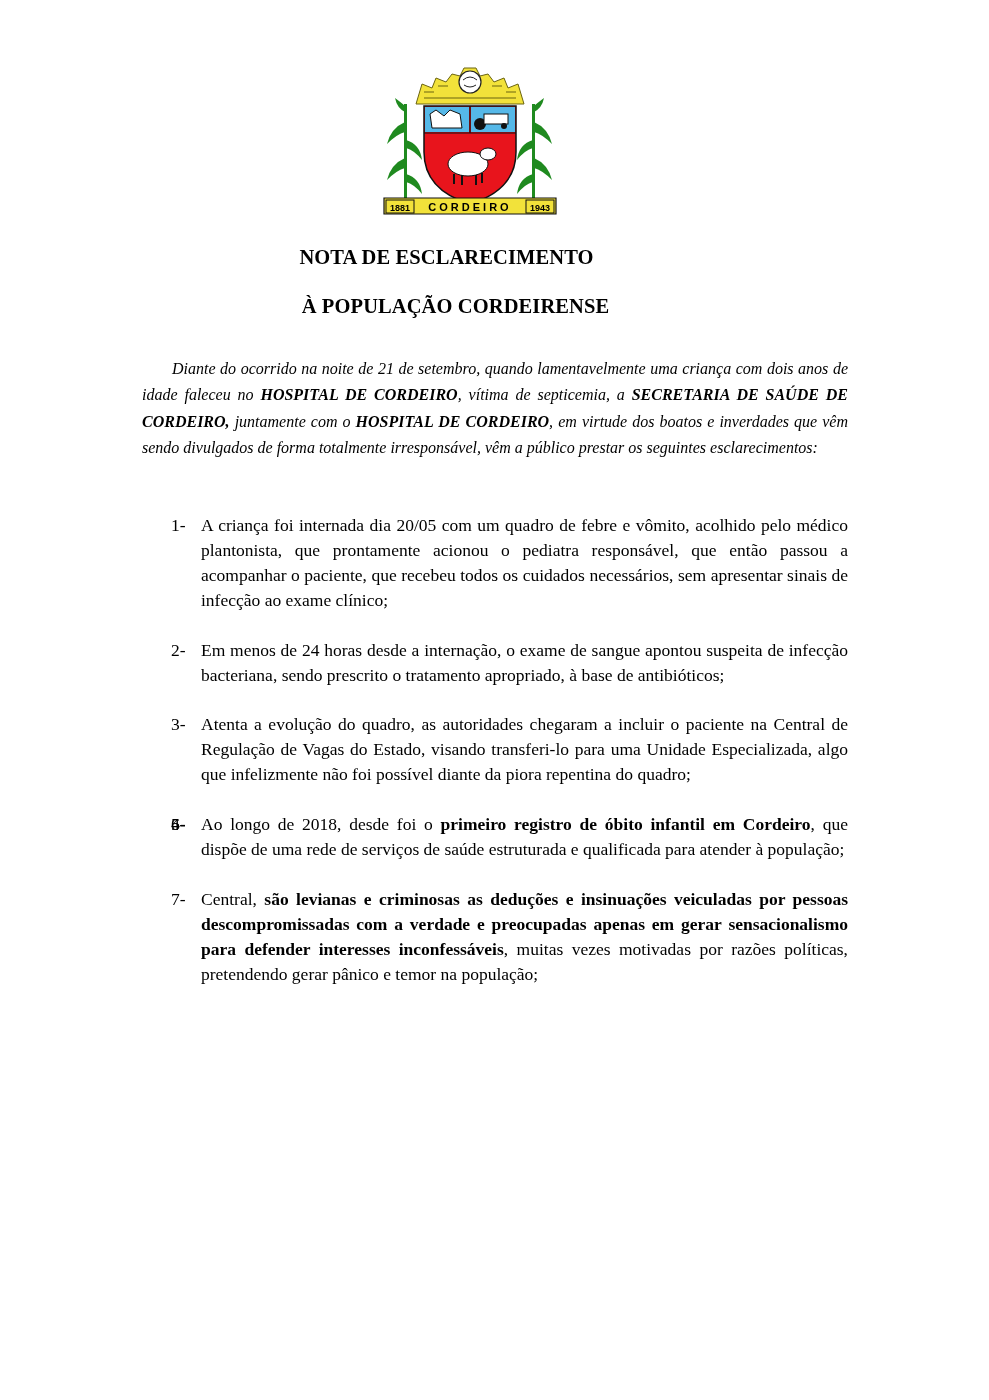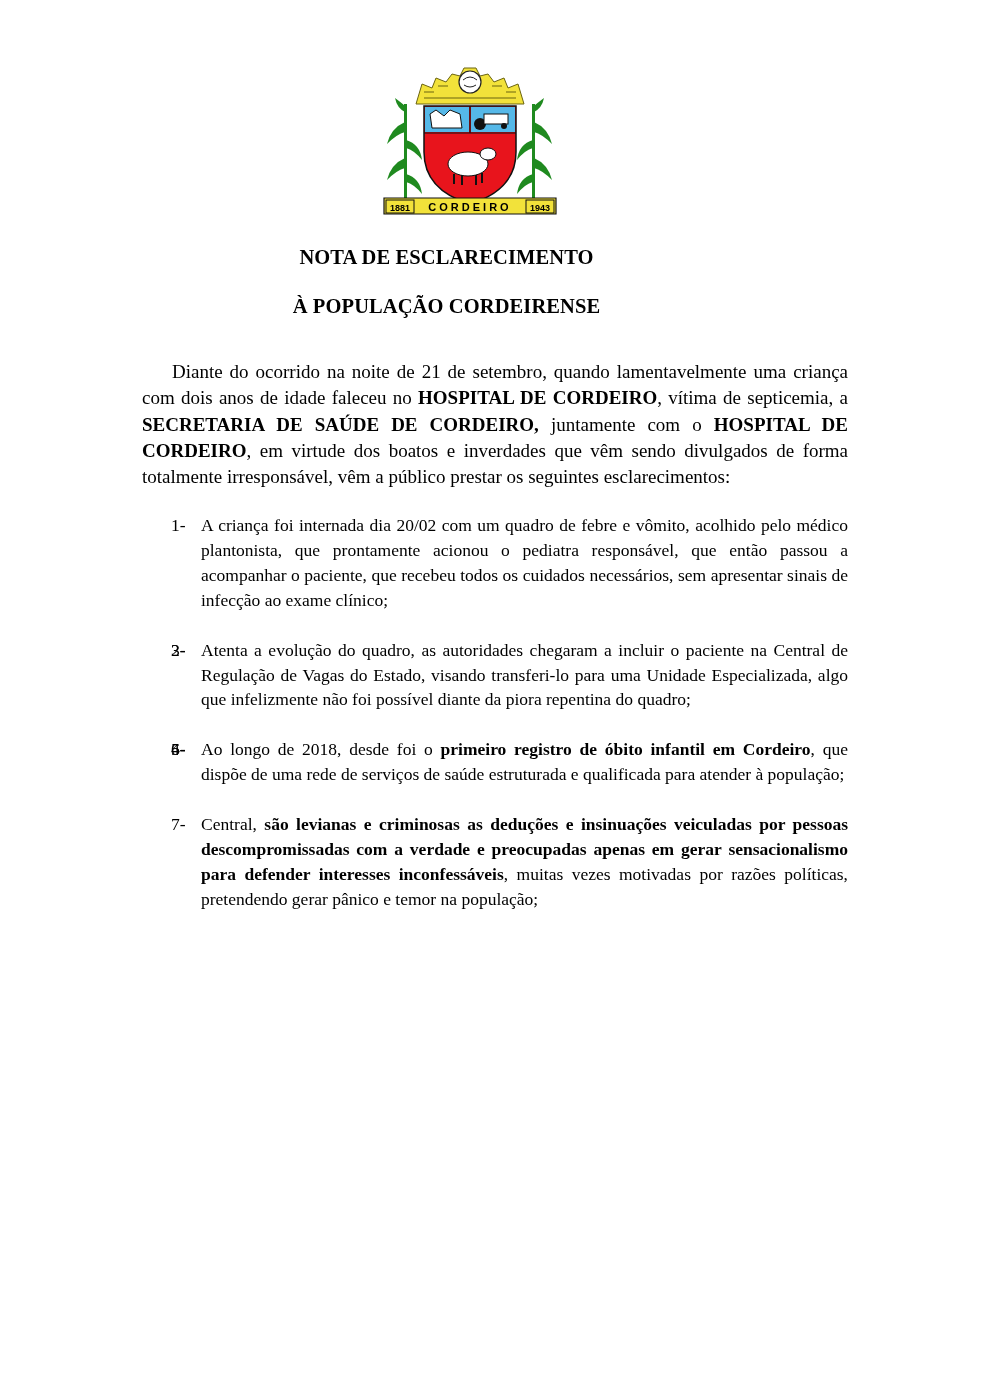--- a/index.html
+++ b/index.html
@@ -2,23 +2,23 @@
 <html><head>
   <meta charset="utf-8">
   <style>
     html, body { margin: 0; padding: 0; background: #ffffff; }
     body { width: 989px; height: 1400px; position: relative; overflow: hidden;
       font-family: "Liberation Serif", "DejaVu Serif", serif; color: #000; }
     .crest { position: absolute; left: 380px; top: 62px; width: 180px; height: 156px; }
     .title { position: absolute; left: 0; width: 893px; text-align: center;
       font-weight: bold; font-size: 20.5px; letter-spacing: 0.1px; }
     .t1 { top: 246px; }
-    .t2 { top: 295px; }
+    .t2 { top: 295px; margin-left: 9px; }
     .intro { position: absolute; left: 142px; top: 340px; width: 706px;
-      font-size: 19px; line-height: 26.3px; text-align: justify; text-indent: 30px; }
+      font-size: 16px; line-height: 26.3px; text-align: justify; text-indent: 30px; font-style: italic; }
     .items { position: absolute; left: 142px; top: 513px; width: 706px; }
     .item { position: relative; padding-left: 59px; font-size: 17.5px; line-height: 24.9px;
       text-align: justify; margin-bottom: 25px; }
     .num { position: absolute; left: 29px; top: 0; }
     b { font-weight: bold; }
   </style>
 </head>
 <body>
 
 <div class="crest">
@@ -68,20 +68,20 @@
     </g>
   </svg>
 </div>
 
 <div class="title t1">NOTA DE ESCLARECIMENTO</div>
 <div class="title t2">À POPULAÇÃO CORDEIRENSE</div>
 
 <p class="intro" id="intro"><span>Diante do ocorrido na noite de 21 de setembro, quando lamentavelmente uma criança com dois anos de idade faleceu no </span><b>HOSPITAL DE CORDEIRO</b><span>, vítima de septicemia, a </span><b>SECRETARIA DE SAÚDE DE CORDEIRO,</b><span> juntamente com o </span><b>HOSPITAL DE CORDEIRO</b><span>, em virtude dos boatos e inverdades que vêm sendo divulgados de forma totalmente irresponsável, vêm a público prestar os seguintes esclarecimentos:</span></p>
 
 <div class="items" id="items">
-    <div class="item"><span class="num">1-</span><span><span>A criança foi internada dia 20/02 com um quadro de febre e vômito, acolhido pelo médico plantonista, que prontamente acionou o pediatra responsável, que então passou a acompanhar o paciente, que recebeu todos os cuidados necessários, sem apresentar sinais de infecção ao exame clínico;</span></span></div>
-    <div class="item"><span class="num">2-</span></div>
+    <div class="item"><span class="num">1-</span><span><span>A criança foi internada dia 20/05 com um quadro de febre e vômito, acolhido pelo médico plantonista, que prontamente acionou o pediatra responsável, que então passou a acompanhar o paciente, que recebeu todos os cuidados necessários, sem apresentar sinais de infecção ao exame clínico;</span></span></div>
+    <div class="item"><span class="num">2-</span><span><span>Em menos de 24 horas desde a internação, o exame de sangue apontou suspeita de infecção bacteriana, sendo prescrito o tratamento apropriado, à base de antibióticos;</span></span></div>
     <div class="item"><span class="num">3-</span><span><span>Atenta a evolução do quadro, as autoridades chegaram a incluir o paciente na Central de Regulação de Vagas do Estado, visando transferi-lo para uma Unidade Especializada, algo que infelizmente não foi possível diante da piora repentina do quadro;</span></span></div>
     <div class="item"><span class="num">4-</span></div>
     <div class="item"><span class="num">5-</span></div>
     <div class="item"><span class="num">6-</span><span><span>Ao longo de 2018, desde foi o </span><b>primeiro registro de óbito infantil em Cordeiro</b><span>, que dispõe de uma rede de serviços de saúde estruturada e qualificada para atender à população;</span></span></div>
     <div class="item"><span class="num">7-</span><span><span>Central, </span><b>são levianas e criminosas as deduções e insinuações veiculadas por pessoas descompromissadas com a verdade e preocupadas apenas em gerar sensacionalismo para defender interesses inconfessáveis</b><span>, muitas vezes motivadas por razões políticas, pretendendo gerar pânico e temor na população;</span></span></div>
   </div>
 
 </body></html>

